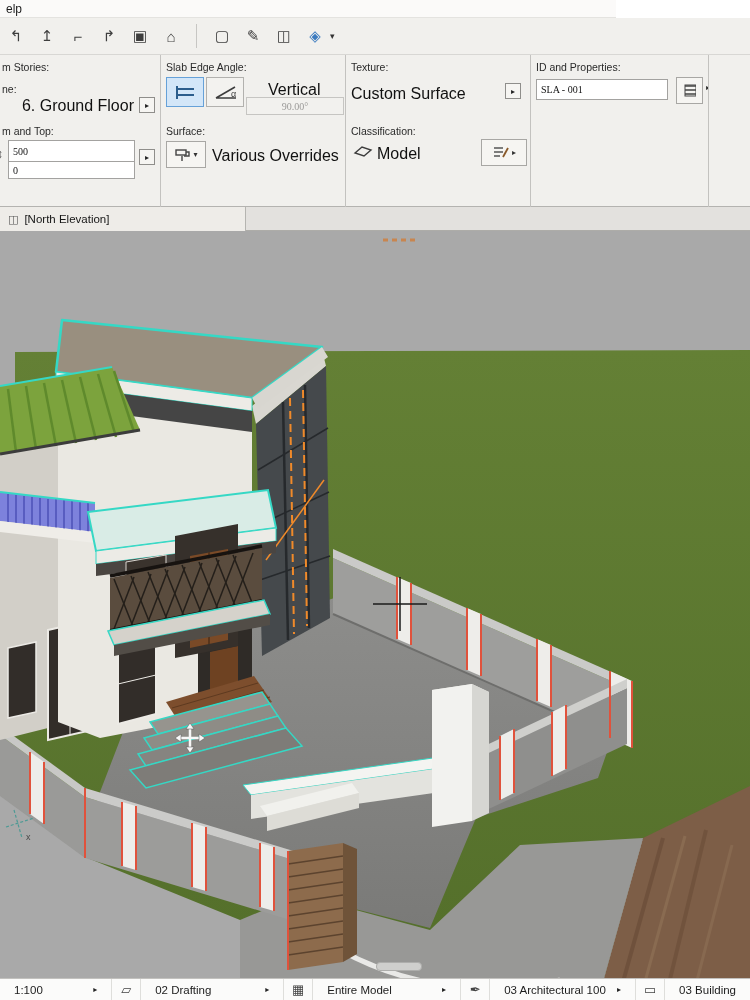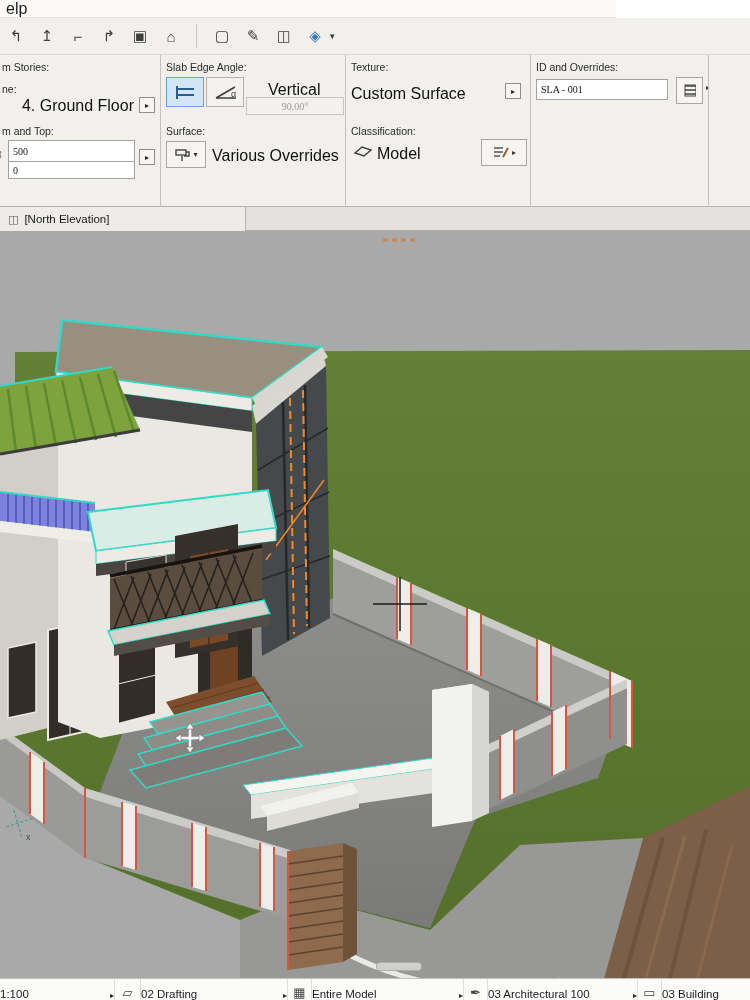--- a/index.html
+++ b/index.html
@@ -1,20 +1,20 @@
 <!DOCTYPE html>
 <html><head>
 <meta charset="utf-8">
 <style>
   html,body{margin:0;padding:0;}
   body{font-family:"Liberation Sans","DejaVu Sans",sans-serif;background:#ffffff;}
   .stage{position:relative;width:750px;height:1000px;overflow:hidden;background:#fff;}
 
   
-  .menubar{position:absolute;top:0;left:0;width:616px;height:18px;background:#fbfaf9;border-bottom:1px solid #e4e3e0;font-size:16px;color:#1d1d1d;display:flex;align-items:center;padding-left:6px;box-sizing:border-box;}
+  .menubar{position:absolute;top:0;left:0;width:616px;height:18px;background:#fbfaf9;border-bottom:1px solid #e4e3e0;font-size:12px;color:#1d1d1d;display:flex;align-items:center;padding-left:6px;box-sizing:border-box;}
 
   
   .toolbar{position:absolute;top:18px;left:0;width:750px;height:37px;background:#f1f0ed;border-bottom:1px solid #d8d7d4;display:flex;align-items:center;padding-left:6px;box-sizing:border-box;gap:11px;}
   .tb-icon{font-size:15px;color:#3e3e3e;width:20px;text-align:center;cursor:default;}
   .tb-icon.blue{color:#3a7abf;}
   .tb-sep{width:1px;height:24px;background:#c7c6c3;margin:0 4px;}
   .tb-caret{font-size:9px;color:#333;margin-left:-6px;}
 
   
   .infobox{position:absolute;top:55px;left:0;width:750px;height:152px;background:#f1f0ed;border-bottom:1px solid #b4b3b0;box-sizing:border-box;}
@@ -34,21 +34,21 @@
   .tabbar{position:absolute;top:207px;left:0;width:750px;height:24px;background:#e3e1de;border-bottom:1px solid #adaca8;box-sizing:border-box;}
   .tab{position:absolute;left:0;top:0;width:246px;height:24px;background:#eeece8;border-right:1px solid #b5b4b0;display:flex;align-items:center;gap:6px;padding:0 8px;box-sizing:border-box;font-size:11.5px;color:#161616;}
   .tab-icn{font-size:11px;color:#555;}
 
   
   .viewport{position:absolute;top:231px;left:0;width:750px;height:747px;background:#a9a9a9;}
   .hscroll-thumb{position:absolute;left:376px;top:962px;width:46px;height:9px;background:#cfcfcd;border:1px solid #aeaeac;border-radius:4px;box-sizing:border-box;}
 
   
   .statusbar{position:absolute;top:978px;left:0;width:750px;height:22px;background:#fbfbfa;border-top:1px solid #c2c1be;display:flex;align-items:stretch;font-size:11.5px;color:#1c1c1c;box-sizing:border-box;}
-  .sb-seg{display:flex;align-items:flex-end;justify-content:space-between;padding:0 0;border-right:1px solid #dededb;box-sizing:border-box;white-space:nowrap;}
+  .sb-seg{display:flex;align-items:center;justify-content:space-between;padding:0 14px;border-right:1px solid #dededb;box-sizing:border-box;white-space:nowrap;}
   .sb-seg.icon-seg{justify-content:center;}
   .sb-arrow{font-size:8px;color:#222;margin-left:8px;}
   .sb-icon{font-size:13px;color:#454545;}
 </style>
 </head>
 <body>
 
 <div class="stage">
 
   <div class="menubar">
@@ -72,21 +72,21 @@
 
   <div class="infobox">
     <div class="ib-vsep" style="left:160px"></div>
     <div class="ib-vsep" style="left:345px"></div>
     <div class="ib-vsep" style="left:530px"></div>
     <div class="ib-vsep" style="left:708px"></div>
 
     <div class="ib-col" style="left:0;width:160px">
       <div class="ib-label" style="left:2px;top:6px">m Stories:</div>
       <div class="ib-label" style="left:2px;top:28px">ne:</div>
-      <div class="ib-value" style="left:2px;top:42px;width:132px;text-align:right">4. Ground Floor</div>
+      <div class="ib-value" style="left:2px;top:42px;width:132px;text-align:right">6. Ground Floor</div>
       <button class="mini-btn" style="left:139px;top:42px">
           <span>▸</span>
         </button>
       <div class="ib-label" style="left:2px;top:70px">m and Top:</div>
       <span class="stub" style="left:-3px;top:92px">↕</span>
       <input class="ib-input" style="left: 8px; top: 85px; width: 127px; height: 22px;" value="500">
       <button class="mini-btn" style="left:139px;top:94px">
           <span>▸</span>
         </button>
       <input class="ib-input" style="left: 8px; top: 106px; width: 127px; height: 18px;" value="0">
@@ -132,21 +132,21 @@
       <button class="combo-btn" style="left:136px;top:84px;width:46px">
         <svg width="17" height="17">
             <path d="M2 4 h9 M2 8 h9 M2 12 h6" stroke="#555" stroke-width="1.3"></path>
             <path d="M11 13 L16 4" stroke="#8a5a2a" stroke-width="1.8"></path>
           </svg>
         <span style="font-size:8px;color:#333">▸</span>
       </button>
     </div>
 
     <div class="ib-col" style="left:530px;width:178px">
-      <div class="ib-label" style="left:6px;top:6px">ID and Overrides:</div>
+      <div class="ib-label" style="left:6px;top:6px">ID and Properties:</div>
       <input class="ib-input" style="left: 6px; top: 24px; width: 132px; height: 21px;" value="SLA - 001">
       <button class="combo-btn" style="left:146px;top:22px;width:27px">
         <svg width="15" height="15">
             <path d="M2 3 h11 M2 7 h11 M2 11 h11" stroke="#444" stroke-width="1.4"></path>
             <rect x="2" y="2" width="11" height="11" fill="none" stroke="#444" stroke-width="1"></rect>
           </svg>
       </button>
       <span style="position:absolute;left:176px;top:28px;font-size:8px;color:#333">▸</span>
     </div>
   </div>

